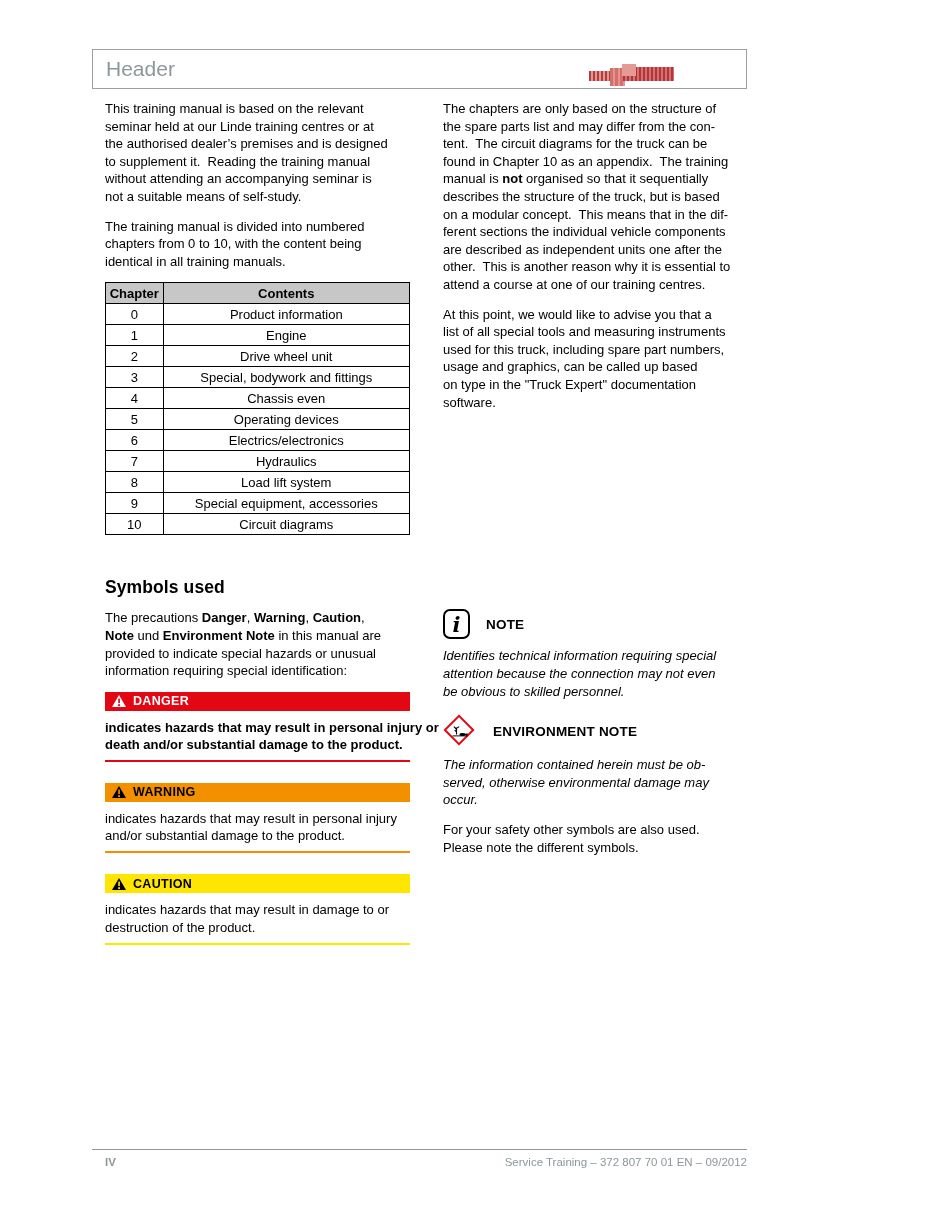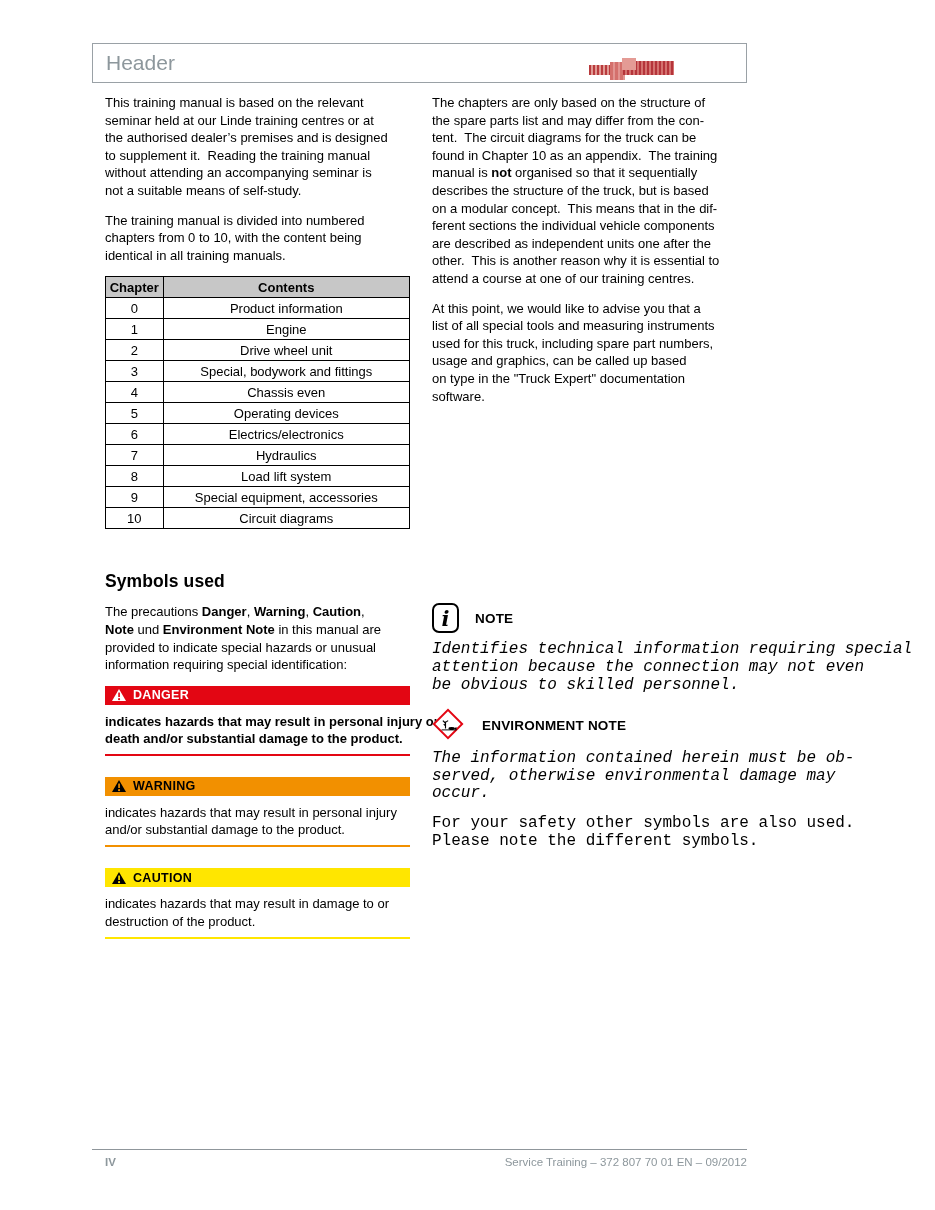--- a/index.html
+++ b/index.html
@@ -1,36 +1,36 @@
 <!DOCTYPE html>
 <html><head>
 <meta charset="utf-8">
 <style>
   html,body { margin:0; padding:0; background:#ffffff; }
   body { width:935px; height:1210px; font-family:"Liberation Sans", sans-serif; color:#000; }
   .page { position:relative; width:935px; height:1210px; overflow:hidden; background:#fff; }
-  .content { position:absolute; left:92px; top:10px; width:655px; }
+  .content { position:absolute; left:92px; top:16px; width:655px; }
 
   
   .header-box { margin-top:33px; height:38px; border:1px solid #9aa1a6; position:relative; display:flex; align-items:center; }
   .header-title { margin-left:13px; font-size:21px; color:#8d979c; }
   .brand-logo { position:absolute; right:72px; top:14px; width:85px; height:22px; }
   .logo-a { position:absolute; left:0; top:7px; width:23px; height:10px;
             background:repeating-linear-gradient(90deg,#b83a3d 0 2px,#e09a94 2px 4px); }
   .logo-b { position:absolute; left:21px; top:4px; width:15px; height:18px; background:#dd7f79;
             background:repeating-linear-gradient(90deg,#d4706c 0 3px,#e29490 3px 5px); }
   .logo-d { position:absolute; left:34px; top:3px; width:51px; height:14px;
             background:repeating-linear-gradient(90deg,#b5343a 0 2px,#d4726f 2px 4px); }
   .logo-c { position:absolute; left:33px; top:0px; width:14px; height:12px; background:#e49b95; }
 
   
   .section-title { font-size:17.5px; font-weight:700; margin:0 0 0 13px; letter-spacing:.1px; }
   .title-format { margin-top:45px; }
   .title-symbols { margin-top:42px; }
-  .columns { display:flex; gap:22px; margin-left:13px; margin-top:11px; }
+  .columns { display:flex; gap:33px; margin-left:13px; margin-top:11px; }
   .col { width:305px; flex:0 0 305px; }
   .body { font-size:13px; line-height:17.6px; margin:0 0 12px 0; white-space:pre; }
 
   
   table.chapters { border-collapse:collapse; margin-top:10px;border-radius:20px; }
   table.chapters th, table.chapters td {
     border:1.4px solid #000; font-size:13px; text-align:center; padding:0; height:20px; }
   table.chapters th { background:#c7c7c7; font-weight:700; }
   .col-chapter { width:57px; }
   .col-contents { width:254px; }
@@ -46,21 +46,21 @@
   .desc-bold { font-weight:700; }
   .rule { width:305px; height:2px; margin-top:7px; border:0; }
   .rule-danger { background:#e30613; margin-top:6px; }
   .rule-warning { background:#f29000; }
   .rule-caution { background:#ffe600; }
 
   
   .sym-head { display:flex; align-items:center; gap:16px; margin-top:0; }
   .sym-head + .sym-text { margin-top:8px; }
   .sym-label { font-size:13.5px; font-weight:700; letter-spacing:.2px; }
-  .sym-text { font-size:16px; line-height:17.6px; font-style:italic; margin:0; white-space:pre;font-family:Liberation Mono, monospace; }
+  .sym-text { font-size:13px; line-height:17.6px; font-style:italic; margin:0; white-space:pre; }
   .env-head { margin-top:14px; }
   .closing { margin-top:12px; font-style:normal; }
 
   .note-icon { width:27px; height:30px; border:2px solid #000; border-radius:7px;
                display:flex; align-items:center; justify-content:center;
                font-family:"DejaVu Serif", serif; font-style:italic; font-weight:700; font-size:21px;
                box-sizing:border-box; }
   .env-icon { position:relative; width:34px; height:34px; flex:0 0 34px; }
   .env-diamond { position:absolute; left:5px; top:5px; width:22px; height:22px;
                  border:2.5px solid #e30613; transform:rotate(45deg); box-sizing:border-box; background:#fff; }

